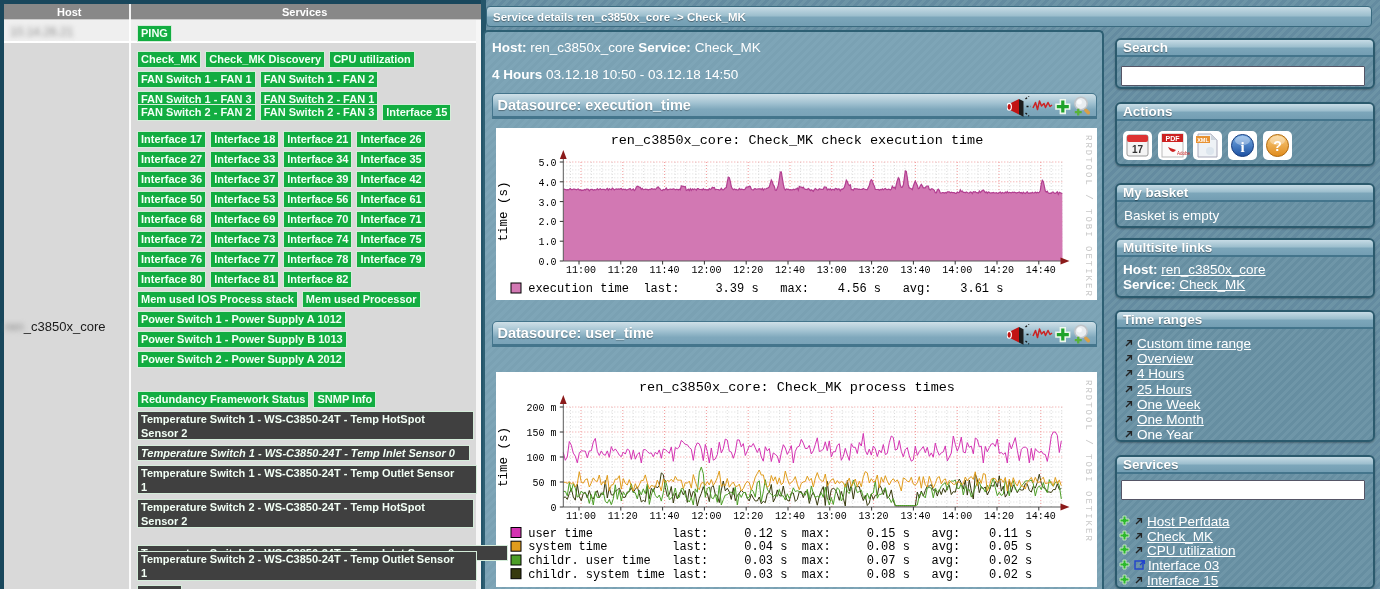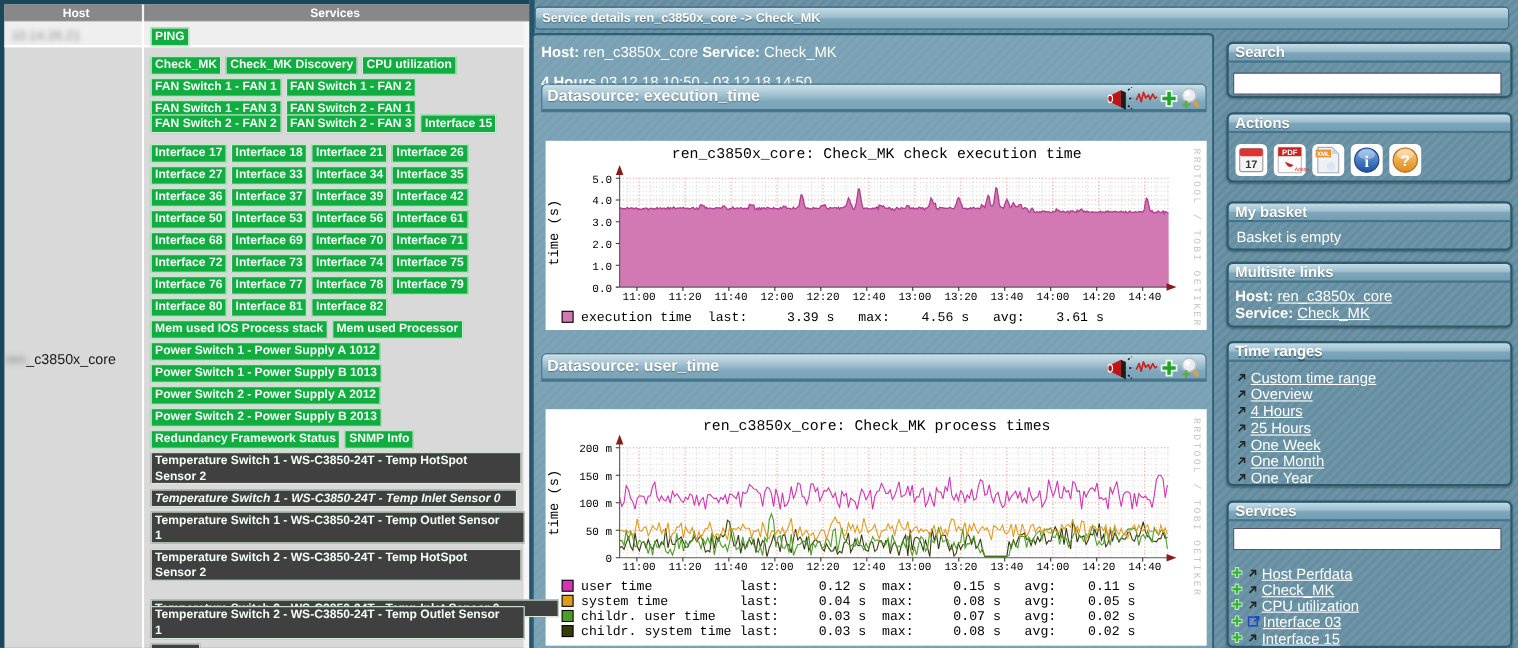--- a/index.html
+++ b/index.html
@@ -66,21 +66,21 @@
 .gM{stroke:#f19999;stroke-width:1;stroke-dasharray:1 2}
 </style></head>
 <body>
 
 <div id="rightbg" class="abs"></div>
 <div id="darkcol" class="abs"></div>
 <div id="titlebar" class="abs gbar">Service details ren_c3850x_core -&gt; Check_MK</div>
 <div id="content" class="abs">
   <div class="mtext" style="top:8px"><b>Host:</b> ren_c3850x_core <b>Service:</b> Check_MK</div>
   <div class="mtext" style="top:35px"><b>4 Hours</b> 03.12.18 10:50 - 03.12.18 14:50</div>
-  <div class="dsbar" style="top:44px">Datasource: execution_time<span class="dsicons"><svg width="88" height="22" viewBox="0 0 88 22">
+  <div class="dsbar" style="top:61px">Datasource: execution_time<span class="dsicons"><svg width="88" height="22" viewBox="0 0 88 22">
 <g>
  <path d="M1,8.5 L12,3 L12,18.5 L1,13 Z" fill="#c11414"></path>
  <path d="M12,3 L16.5,5.2 L16.5,20.7 L12,18.5 Z" fill="#1d1d1d"></path>
  <ellipse cx="2.2" cy="10.8" rx="2.2" ry="3.4" fill="#c11414" stroke="#fff" stroke-width="1.1"></ellipse>
  <g stroke="#111" stroke-width="1.3" stroke-dasharray="2 1.8">
   <line x1="18.5" y1="3" x2="22" y2="0"></line>
               <line x1="19.5" y1="10.5" x2="23.5" y2="10.5"></line>
   <line x1="18.5" y1="17" x2="22" y2="20"></line>
  </g>
 </g>
@@ -388,21 +388,20 @@
     <div class="brow" style="top:171px"><span class="btn">Interface 36</span><span class="btn">Interface 37</span><span class="btn">Interface 39</span><span class="btn">Interface 42</span></div>
     <div class="brow" style="top:191px"><span class="btn">Interface 50</span><span class="btn">Interface 53</span><span class="btn">Interface 56</span><span class="btn">Interface 61</span></div>
     <div class="brow" style="top:211px"><span class="btn">Interface 68</span><span class="btn">Interface 69</span><span class="btn">Interface 70</span><span class="btn">Interface 71</span></div>
     <div class="brow" style="top:231px"><span class="btn">Interface 72</span><span class="btn">Interface 73</span><span class="btn">Interface 74</span><span class="btn">Interface 75</span></div>
     <div class="brow" style="top:251px"><span class="btn">Interface 76</span><span class="btn">Interface 77</span><span class="btn">Interface 78</span><span class="btn">Interface 79</span></div>
     <div class="brow" style="top:271px"><span class="btn">Interface 80</span><span class="btn">Interface 81</span><span class="btn">Interface 82</span></div>
     <div class="brow" style="top:291px"><span class="btn">Mem used IOS Process stack</span><span class="btn">Mem used Processor</span></div>
     <div class="brow" style="top:311px"><span class="btn">Power Switch 1 - Power Supply A 1012</span></div>
     <div class="brow" style="top:331px"><span class="btn">Power Switch 1 - Power Supply B 1013</span></div>
     <div class="brow" style="top:351px"><span class="btn">Power Switch 2 - Power Supply A 2012</span></div>
-    <div class="brow" style="top:371px"><span class="btn">Power Switch 2 - Power Supply B 2013</span></div>
     <div class="brow" style="top:391px"><span class="btn">Redundancy Framework Status</span><span class="btn">SNMP Info</span></div>
     <div class="btn2" style="top:411px;height:29px;width:337px;">Temperature Switch 1 - WS-C3850-24T - Temp HotSpot<br>Sensor 2</div>
     <div class="btn2" style="top:445px;height:16px;width:333px;white-space:nowrap;font-style:italic;">Temperature Switch 1 - WS-C3850-24T - Temp Inlet Sensor 0</div>
     <div class="btn2" style="top:465px;height:29px;width:340px;">Temperature Switch 1 - WS-C3850-24T - Temp Outlet Sensor<br>1</div>
     <div class="btn2" style="top:499px;height:29px;width:337px;">Temperature Switch 2 - WS-C3850-24T - Temp HotSpot<br>Sensor 2</div>
     <div class="btn2" style="top:533px;height:16px;width:371px;white-space:nowrap;margin-top:12px;">Temperature Switch 2 - WS-C3850-24T - Temp Inlet Sensor 0</div>
     <div class="btn2" style="top:551px;height:30px;width:340px;">Temperature Switch 2 - WS-C3850-24T - Temp Outlet Sensor<br>1</div>
     <div class="btn2" style="top:585px;height:8px;width:45px"></div>
 </div>
 

